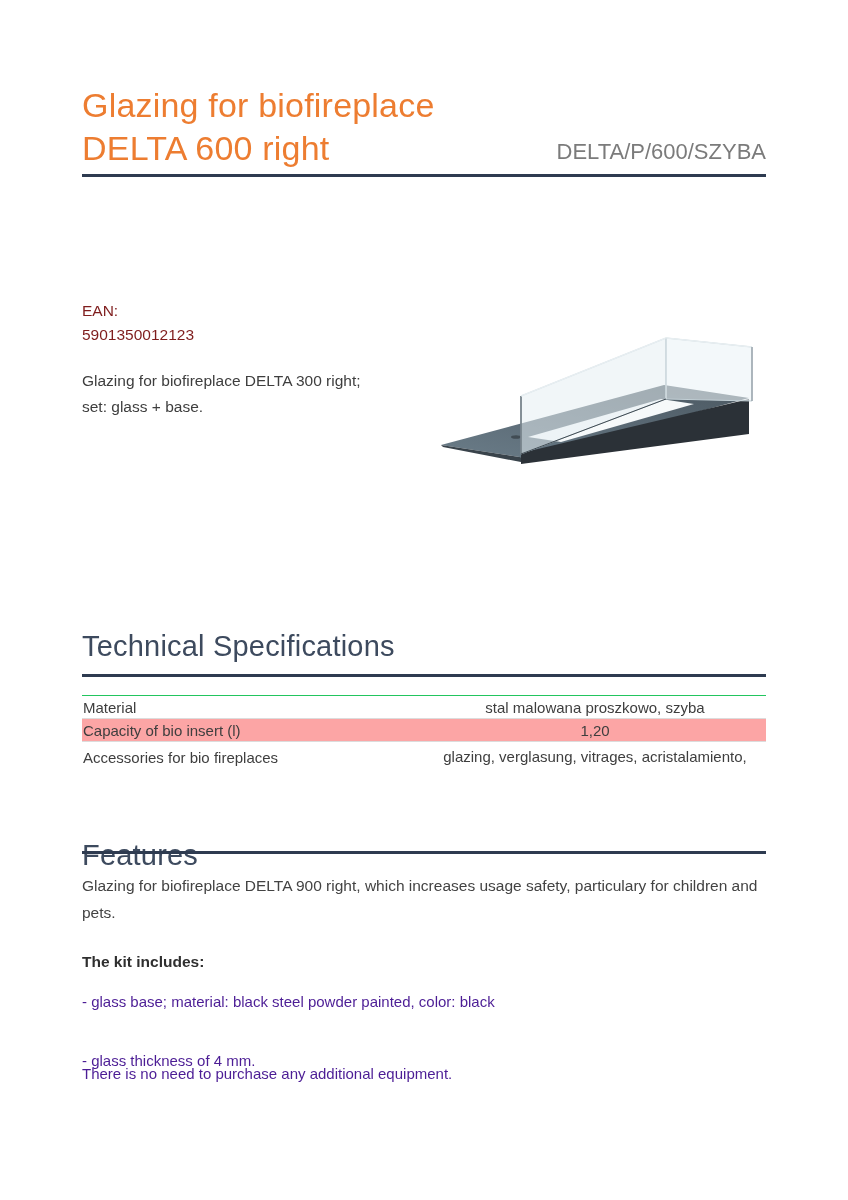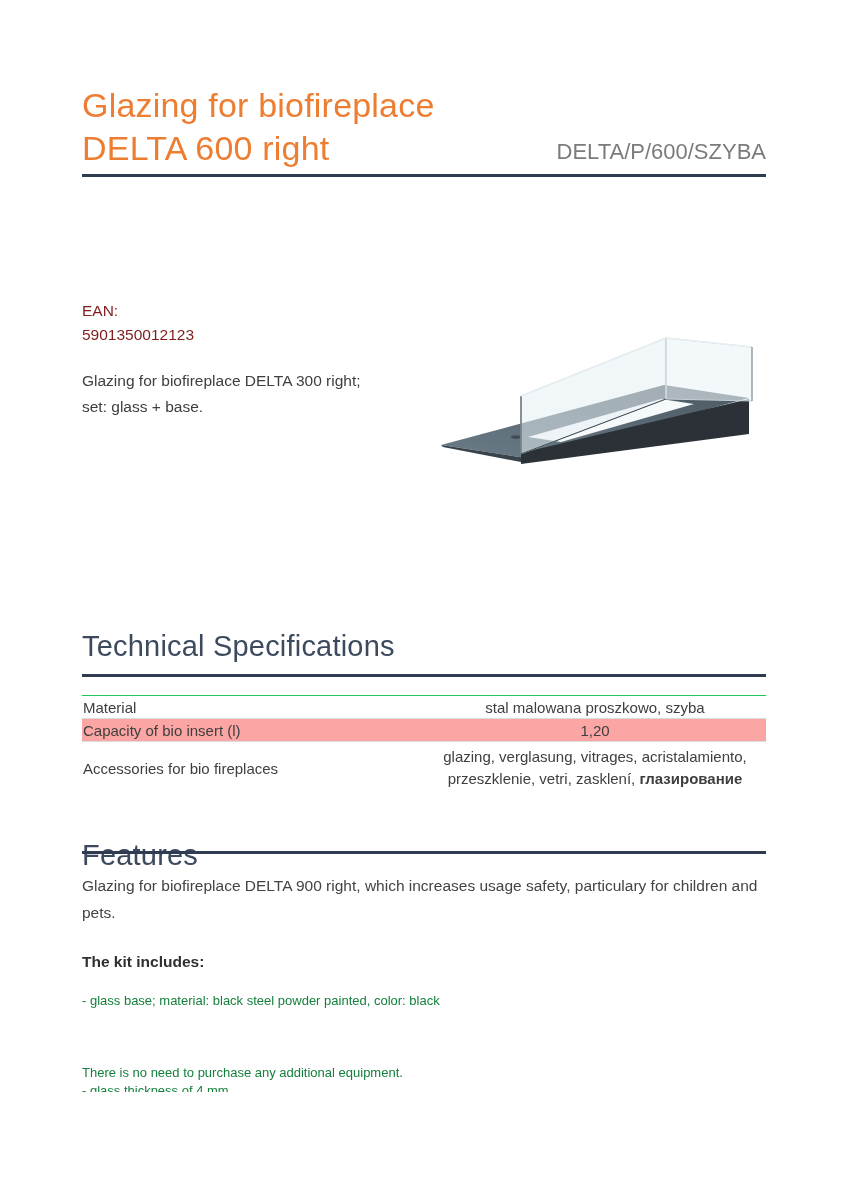--- a/index.html
+++ b/index.html
@@ -70,23 +70,23 @@
   .spec-label { flex: 1; padding-left: 1px; color: #3e3e3e; }
   .spec-value { width: 50%; text-align: center; color: #3e3e3e; }
   .spec-row-multi { padding: 4px 0 6px 0; align-items: center; }
   .spec-value-lines { line-height: 22px; }
   .spec-value-bold { font-weight: 700; }
 
   
   .features-intro { top: 872px; font-size: 15.5px; line-height: 27px; color: #434343; }
   .kit-heading { top: 953px; font-size: 15.5px; font-weight: 700; color: #2f2f2f; }
   .kit-item1 { top: 993px; }
-  .kit-item2 { top: 1083px; }
+  .kit-item2 { top: 1052px; }
   .kit-note  { top: 1057px; margin-top: 8px; }
-  .body-line { font-size: 13px; color: #15803d; }
+  .body-line { font-size: 15px; color: #4c1d95; }
 </style>
 </head>
 <body>
 
 <div class="page">
 
   <div class="abs title-row">
     <h1 class="page-title">Glazing for biofireplace
 DELTA 600 right</h1>
     <div class="product-code">DELTA/P/600/SZYBA</div>
@@ -141,21 +141,20 @@
       <div class="spec-value">stal malowana proszkowo, szyba</div>
     </div>
     <div class="spec-row spec-row-simple shaded">
       <div class="spec-label">Capacity of bio insert (l)</div>
       <div class="spec-value">1,20</div>
     </div>
     <div class="spec-row spec-row-multi">
       <div class="spec-label">Accessories for bio fireplaces</div>
       <div class="spec-value spec-value-lines">
         <div>glazing, verglasung, vitrages, acristalamiento,</div>
-        <div><span>przeszklenie, vetri, zasklení, </span><span class="spec-value-bold">глазирование</span></div>
       </div>
     </div>
   </div>
 
   <h2 class="abs section-heading h2-features">Features</h2>
   <div class="abs rule rule3"></div>
 
   <p class="abs features-intro">Glazing for biofireplace DELTA 900 right, which increases usage safety, particulary for children and pets.</p>
 
   <div class="abs kit-heading">The kit includes:</div>

